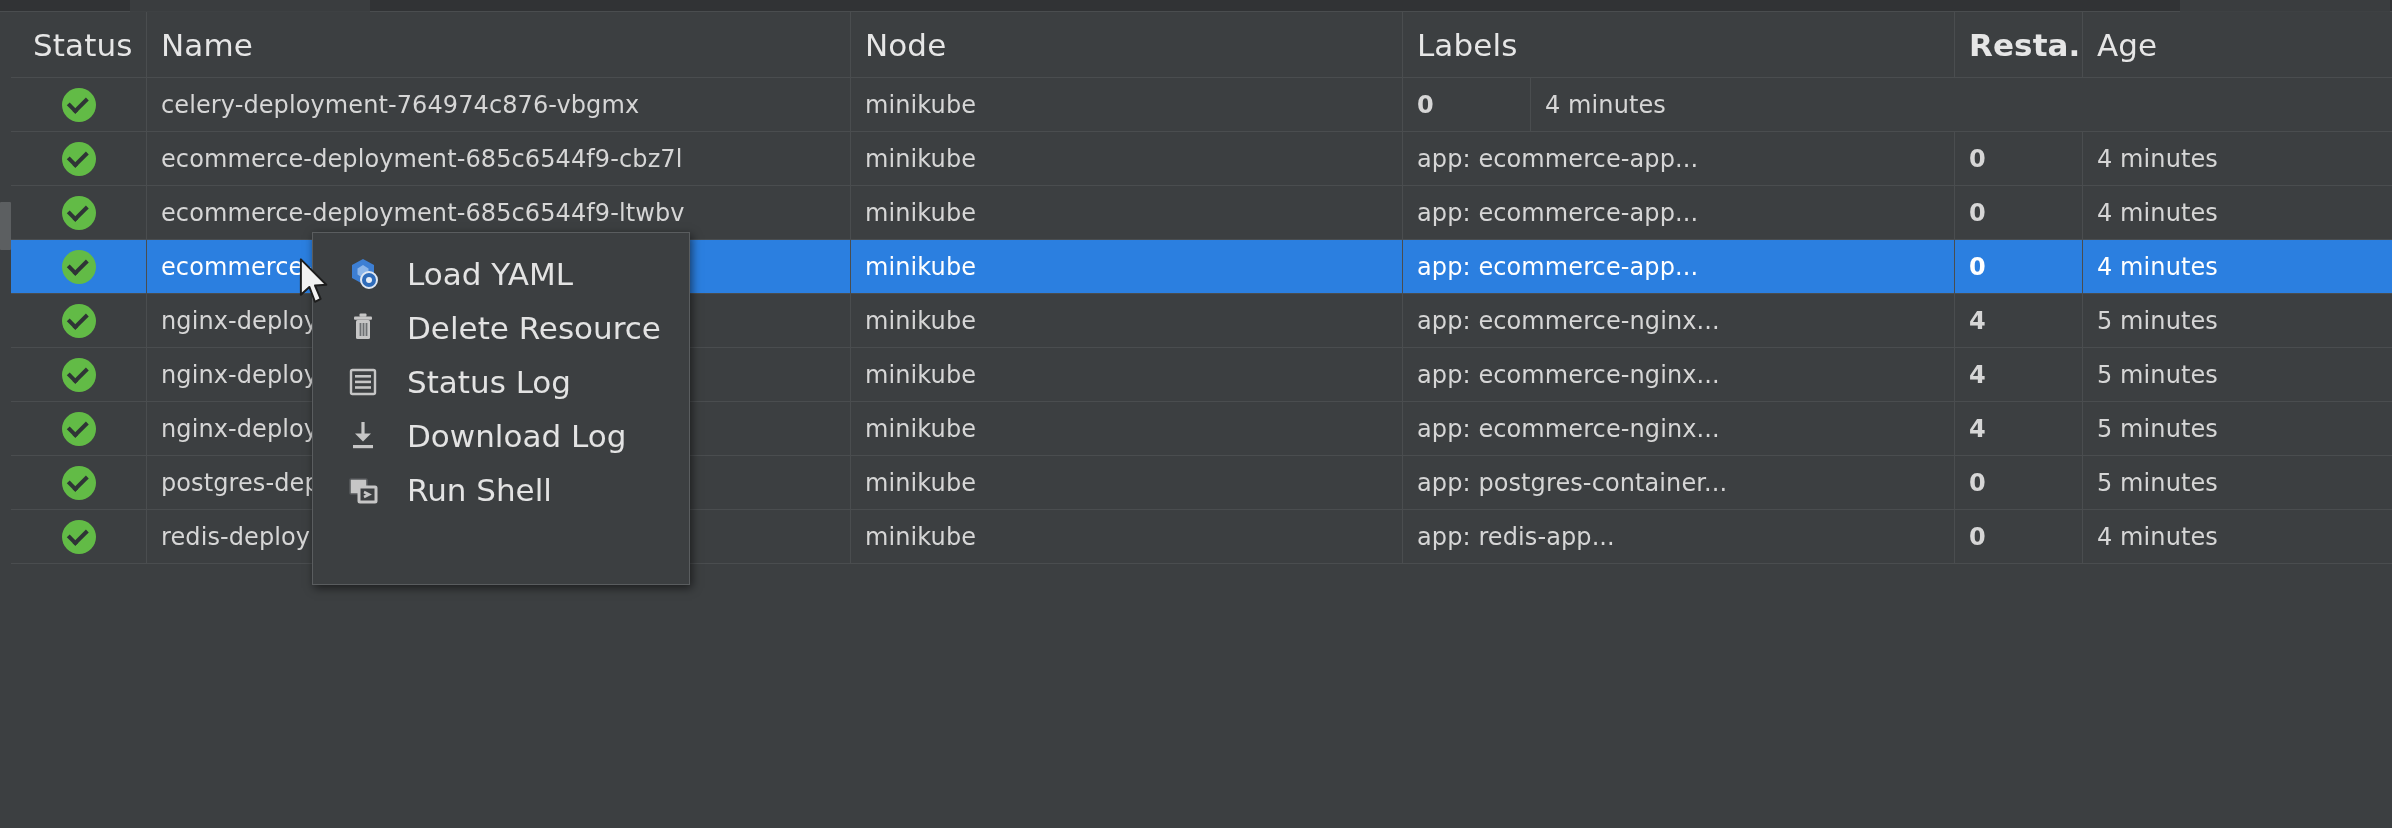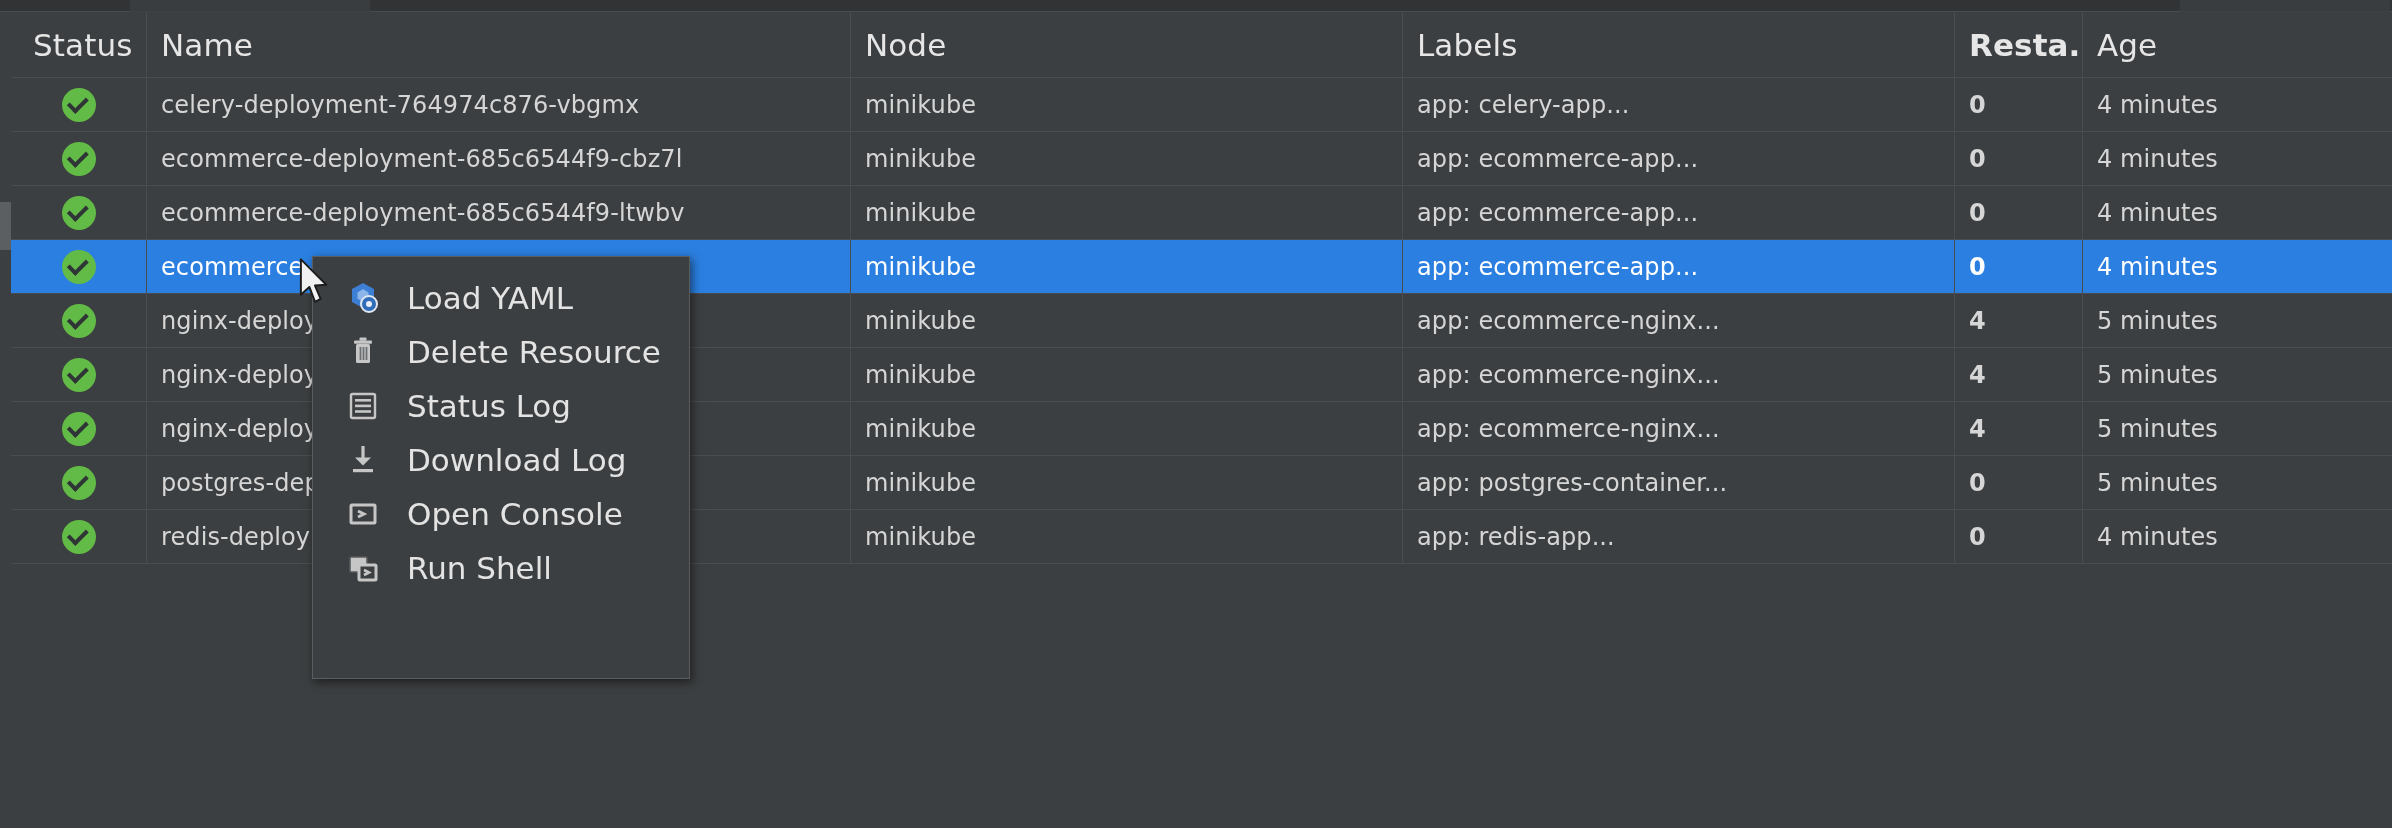--- a/index.html
+++ b/index.html
@@ -74,22 +74,22 @@
   }
   .check::after {
     content: ""; position: absolute;
     width: 15px; height: 8px;
     border-left: 4px solid #2f3436; border-bottom: 4px solid #2f3436;
     transform: rotate(-45deg) translate(1px, -2px);
   }
 
   
   .ctx-menu {
-    position: absolute; left: 312px; top: 256px;
-    width: 378px; height: 423px;
+    position: absolute; left: 312px; top: 232px;
+    width: 378px; height: 353px;
     background: #3c3f41;
     border: 1px solid #5a5d5f;
     box-shadow: 2px 3px 9px rgba(0,0,0,.55);
     padding: 14px 0 12px 0;
     z-index: 50;
   }
   .ctx-item {
     display: flex; align-items: center; height: 54px;
     padding-left: 30px; cursor: default;
   }
@@ -131,21 +131,20 @@
       <div class="cell c-rest">Resta...</div>
       <div class="cell c-age">Age</div>
     </div>
     <div id="rows-host">
         <div class="row">
           <div class="cell c-status">
             <div class="check"></div>
           </div>
           <div class="cell c-name">celery-deployment-764974c876-vbgmx</div>
           <div class="cell c-node">minikube</div>
-          <div class="cell c-labels">app: celery-app...</div>
           <div class="cell c-rest">0</div>
           <div class="cell c-age">4 minutes</div>
         </div>
         <div class="row">
           <div class="cell c-status">
             <div class="check"></div>
           </div>
           <div class="cell c-name">ecommerce-deployment-685c6544f9-cbz7l</div>
           <div class="cell c-node">minikube</div>
           <div class="cell c-labels">app: ecommerce-app...</div>
@@ -268,29 +267,20 @@
               <rect x="18.4" y="6" width="3.2" height="15" fill="#c6c6c6"></rect>
               <path d="M12 17.5 L20 25.5 L28 17.5 Z" fill="#c6c6c6"></path>
               <rect x="10" y="29" width="20" height="3.2" fill="#c6c6c6"></rect>
             </svg>
           </span>
           <span class="ctx-label">Download Log</span>
         </div>
         <div class="ctx-item">
           <span class="ctx-icon">
             <svg viewBox="0 0 40 40" width="40" height="40">
-              <rect x="8" y="11" width="24" height="18" fill="none" rx="1" stroke="#c6c6c6" stroke-width="3"></rect>
-              <path d="M15 17 L21 20 L15 23" fill="none" stroke="#c6c6c6" stroke-width="3"></path>
-            </svg>
-          </span>
-          <span class="ctx-label">Open Console</span>
-        </div>
-        <div class="ctx-item">
-          <span class="ctx-icon">
-            <svg viewBox="0 0 40 40" width="40" height="40">
               <rect x="7" y="9" width="17" height="15" fill="#c6c6c6" rx="1"></rect>
               <rect x="7" y="9" width="17" height="15" fill="none" rx="1" stroke="#575a5c" stroke-width="1.6"></rect>
               <rect x="16" y="17" width="17" height="15" fill="#3c3f41" rx="1" stroke="#c6c6c6" stroke-width="3"></rect>
               <path d="M21 22 L26 24.5 L21 27" fill="none" stroke="#c6c6c6" stroke-width="2.6"></path>
             </svg>
           </span>
           <span class="ctx-label">Run Shell</span>
         </div>
       </div>
   </div>

